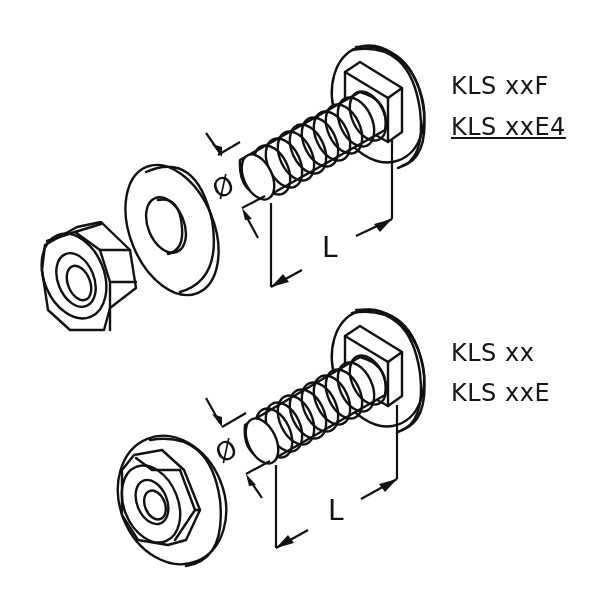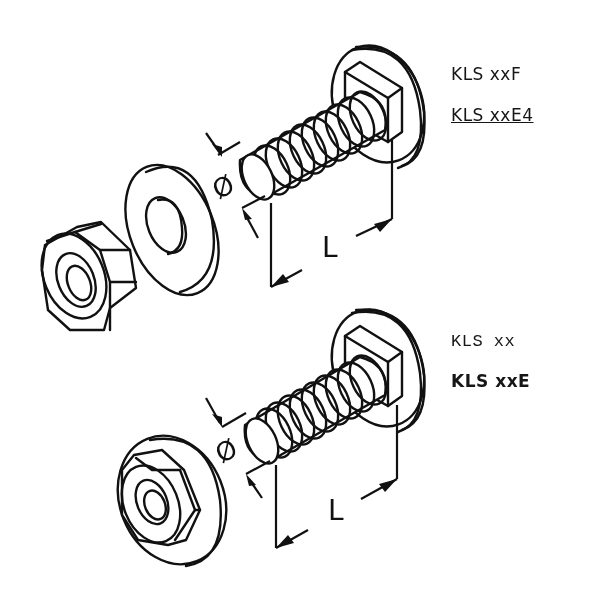--- a/index.html
+++ b/index.html
@@ -2,21 +2,21 @@
 <html><head>
   <meta charset="utf-8">
   <style>
     html, body { margin: 0; padding: 0; background: #ffffff; }
     body { width: 600px; height: 600px; position: relative; overflow: hidden; font-family: "DejaVu Sans", "Liberation Sans", sans-serif; }
     #canvas { position: absolute; left: 0; top: 0; width: 600px; height: 600px; }
     .ln { fill: none; stroke: #111111; stroke-width: 2.4; stroke-linecap: round; stroke-linejoin: round; }
     .lnw { fill: #ffffff; stroke: #111111; stroke-width: 2.4; stroke-linejoin: round; }
     .dim { fill: none; stroke: #111111; stroke-width: 2.2; stroke-linecap: butt; }
     .arrow { fill: #111111; stroke: none; }
-    .label { position: absolute; font-family: "DejaVu Sans", sans-serif; font-size: 17px; font-weight: 500; color: #161616; letter-spacing: 0.5px; white-space: pre; line-height: 1; }
+    .label { position: absolute; font-family: "DejaVu Sans", sans-serif; font-size: 24px; font-weight: 500; color: #161616; letter-spacing: 0.5px; white-space: pre; line-height: 1; margin-top: 8px; }
     .sym { position: absolute; font-family: "DejaVu Sans", sans-serif; font-size: 26px; color: #111; line-height: 1; transform: rotate(-28deg); }
     .dimL { position: absolute; font-family: "DejaVu Sans", sans-serif; font-size: 28px; color: #111; line-height: 1; }
   </style>
 </head>
 <body>
 
 <div id="canvas">
 <svg width="600" height="600" viewBox="0 0 600 600" xmlns="http://www.w3.org/2000/svg">
 
   <g>
@@ -141,20 +141,20 @@
       <ellipse class="ln" cx="151" cy="504" rx="27" ry="40" transform="rotate(-22 151 504)"></ellipse>
       <ellipse class="ln" cx="152" cy="502" rx="15" ry="23" transform="rotate(-22 152 502)"></ellipse>
       <ellipse class="ln" cx="155" cy="505" rx="10" ry="15" transform="rotate(-22 155 505)"></ellipse>
     </g>
   </g>
 </svg>
 </div>
 
 <div class="label" style="left:451px; top:66px;">KLS xxF</div>
 <div class="label" style="left:451px; top:107px;text-decoration:underline;">KLS xxE4</div>
-<div class="label" style="left:451px; top:333px;font-family:Liberation Mono, monospace;">KLS xx</div>
-<div class="label" style="left:451px; top:373px;font-weight:bold;">KLS xxE</div>
+<div class="label" style="left:451px; top:333px;">KLS xx</div>
+<div class="label" style="left:451px; top:373px;">KLS xxE</div>
 
 <div class="sym" style="left:213px; top:174px;">Ø</div>
 <div class="sym" style="left:216px; top:438px;">Ø</div>
 
 <div class="dimL" style="left:322px; top:234px;">L</div>
 <div class="dimL" style="left:328px; top:497px;">L</div>
 
 </body></html>

